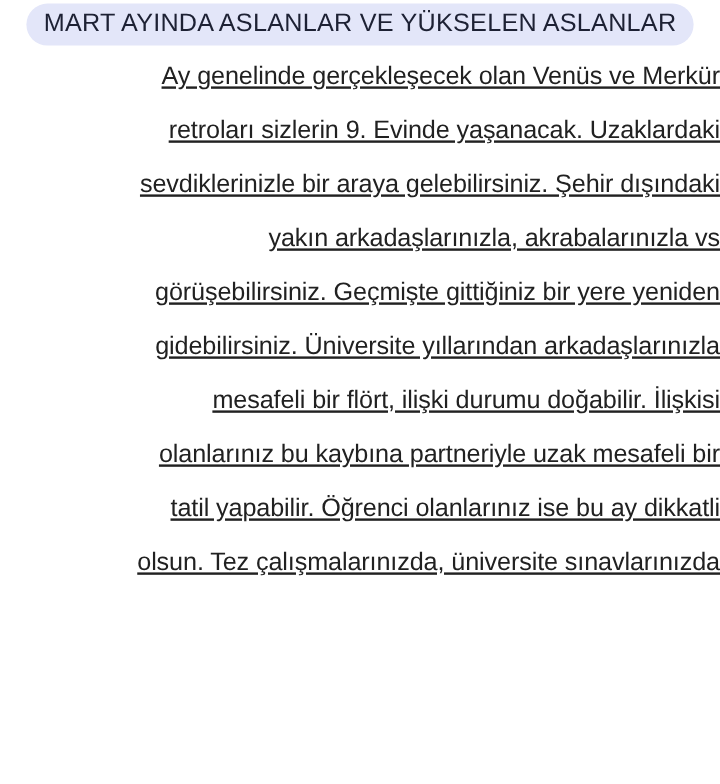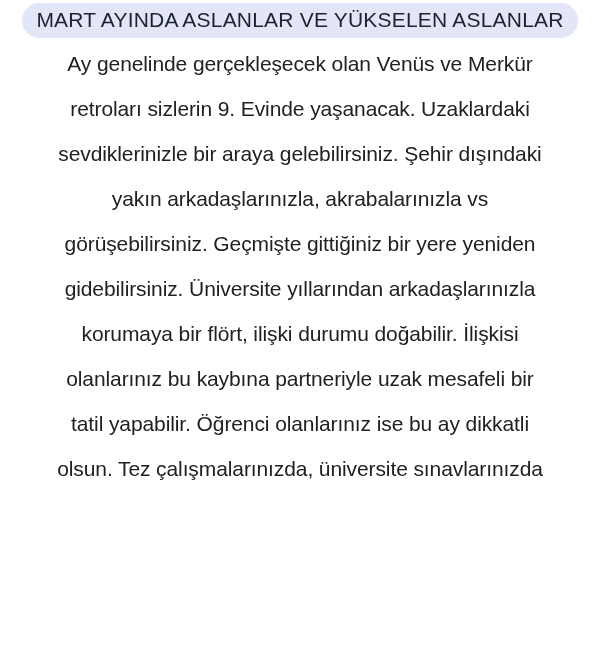--- a/index.html
+++ b/index.html
@@ -29,25 +29,26 @@
     letter-spacing: 0.2px;
     color: #1d2134;
     white-space: nowrap;
   }
   .body-text {
     margin-top: 3px;
   }
   .line {
     height: 45px;
     line-height: 45px;
-    text-align: center;
+    text-align: right;
     font-size: 21px;
     color: #212121;
     white-space: nowrap;
     letter-spacing: -0.1px;
+    text-decoration: underline;
   }
   .bottom-artifact {
     position: absolute;
     left: 538px;
     top: 639px;
     width: 26px;
     height: 20px;
     background: #edeffb;
     border-radius: 7px;
     transform: rotate(-24deg);
@@ -62,21 +63,21 @@
     <span class="title-pill"><span>MART AYINDA ASLANLAR VE YÜKSELEN ASLANLAR</span></span>
   </div>
 
   <div class="body-text">
     <div class="line">Ay genelinde gerçekleşecek olan Venüs ve Merkür</div>
     <div class="line">retroları sizlerin 9. Evinde yaşanacak. Uzaklardaki</div>
     <div class="line">sevdiklerinizle bir araya gelebilirsiniz. Şehir dışındaki</div>
     <div class="line">yakın arkadaşlarınızla, akrabalarınızla vs</div>
     <div class="line">görüşebilirsiniz. Geçmişte gittiğiniz bir yere yeniden</div>
     <div class="line">gidebilirsiniz. Üniversite yıllarından arkadaşlarınızla</div>
-    <div class="line">korumaya bir flört, ilişki durumu doğabilir. İlişkisi</div>
+    <div class="line">mesafeli bir flört, ilişki durumu doğabilir. İlişkisi</div>
     <div class="line">olanlarınız bu kaybına partneriyle uzak mesafeli bir</div>
     <div class="line">tatil yapabilir. Öğrenci olanlarınız ise bu ay dikkatli</div>
     <div class="line">olsun. Tez çalışmalarınızda, üniversite sınavlarınızda</div>
   </div>
 
   <div class="bottom-artifact"></div>
 
 </div>
 
 </body></html>

